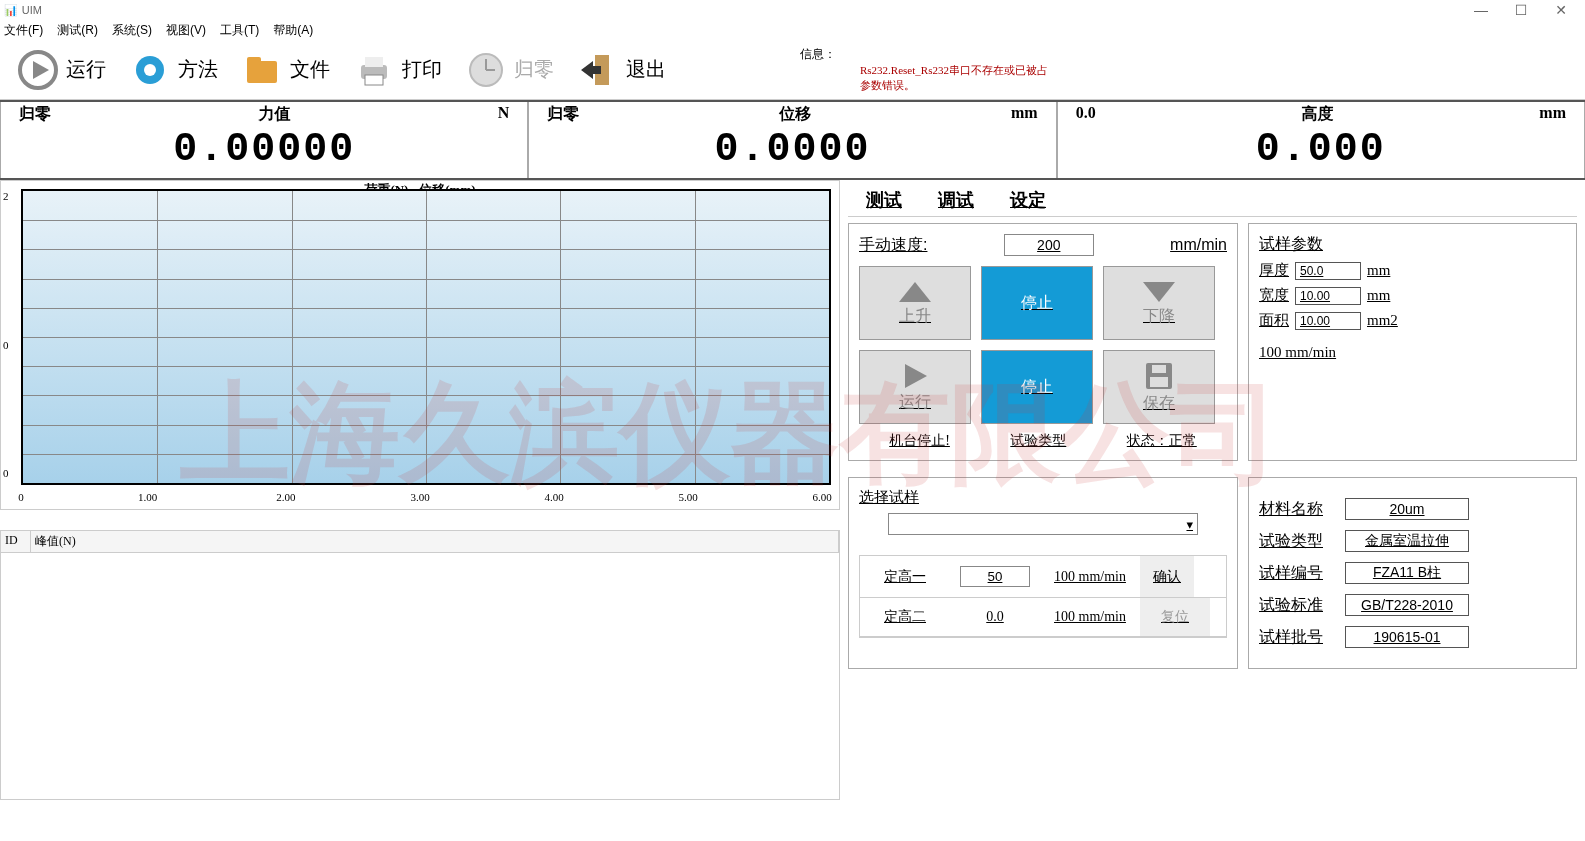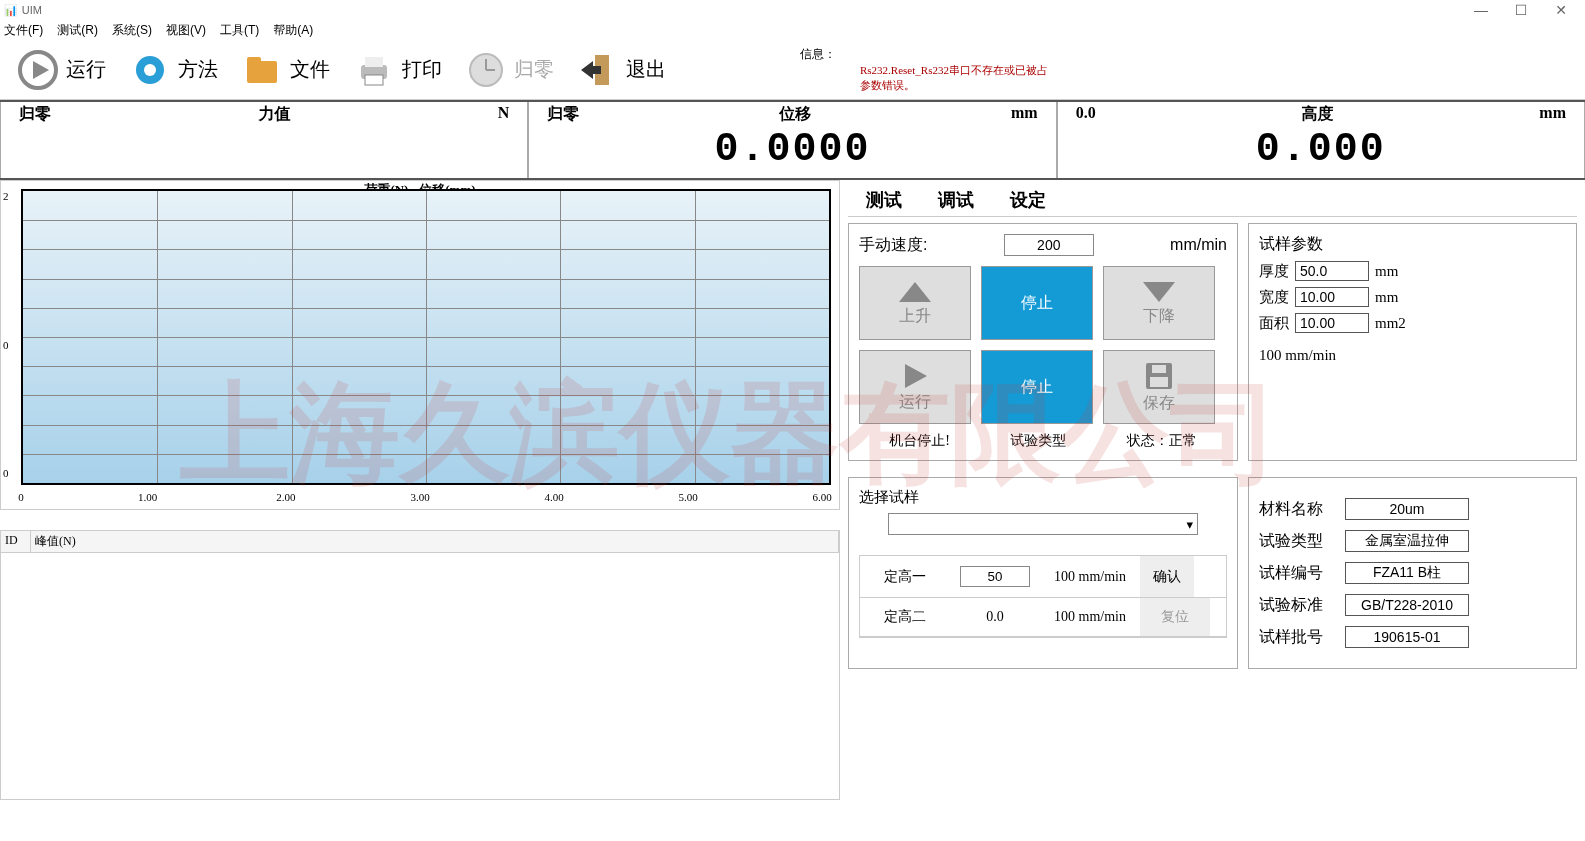--- a/index.html
+++ b/index.html
@@ -38,21 +38,21 @@
 .panels-row { display:flex; gap:10px; margin-top:6px;}
 .panel { border:1px solid #aaa; padding:10px;}
 .spd-row { display:flex; gap:28px; align-items:center; justify-content:space-between;}
 .spd-row input { width:90px; text-align:center; font-size:14px; padding:2px 4px; border:1px solid #888;}
 .big-btn-row { display:flex; gap:10px; margin-top:10px;}
 .big-btn { width:112px; height:74px; background:#dedede; border:1px solid #999; display:flex; flex-direction:column; align-items:center; justify-content:center; font-size:16px; font-family:SimSun; cursor:pointer; gap:2px; color:#888;}
 .big-btn.blue { background:#149bd6; color:#fff;}
 .status-row { display:flex; justify-content:space-around; font-size:14px; font-family:SimSun; margin-top:8px;}
 .sample-params { font-family:SimSun; font-size:15px;}
 .sp-row { display:flex; align-items:center; gap:6px; margin:6px 0;}
-.sp-row input { width:74px; font-size:14px; padding:1px 4px; border:1px solid #555;}
+.sp-row input { width:66px; font-size:12px; padding:1px 4px; border:1px solid #555;}
 .sel-panel { margin-top:10px; border:1px solid #aaa; padding:10px;}
 .combo { width:310px; height:22px; border:1px solid #888; background:#fff; cursor:pointer; display:flex; justify-content:flex-end; align-items:center; padding:0 4px;}
 .dg-table { margin-top:20px; border:1px solid #ccc;}
 .dg-row { display:flex; border-bottom:1px solid #ccc;}
 .dg-cell { padding:10px 8px; text-align:center; font-family:SimSun; font-size:14px; display:flex; align-items:center; justify-content:center;}
 .dg-cell input { width:70px; text-align:center; padding:2px; border:1px solid #888;}
 .info-panel { border:1px solid #aaa; padding:10px; margin-top:10px; font-family:SimSun; font-size:16px;}
 .ip-row { display:flex; align-items:center; gap:6px; margin:10px 0;}
 .ip-row .lab { width:80px;}
 .ip-row input { width:124px; text-align:center; padding:2px 4px; font-size:14px; border:1px solid #555;}
@@ -144,20 +144,21 @@
   </div>
 </div>
 
 <div class="readout-row">
   <div class="readout">
     <div class="readout-header">
       <span class="zerobtn">归零</span>
       <span>力值</span>
       <span>N</span>
     </div>
+    <div class="readout-val">0.00000</div>
   </div>
   <div class="readout">
     <div class="readout-header">
       <span class="zerobtn">归零</span>
       <span>位移</span>
       <span>mm</span>
     </div>
     <div class="readout-val">0.0000</div>
   </div>
   <div class="readout">
@@ -202,21 +203,21 @@
       <span class="xtick" style="left:98%">6.00</span>
     </div>
     <div class="data-grid">
       <div class="data-grid-header">
         <div style="width:30px">ID</div>
         <div style="flex:1">峰值(N)</div>
       </div>
     </div>
   </div>
 
-  <div class="right-col" style="position:relative;">
+  <div class="right-col" style="position:relative;text-decoration:underline;">
     <div class="tab-row">
       <div class="tab active">测试</div>
       <div class="tab">调试</div>
       <div class="tab">设定</div>
     </div>
 
     <div class="panels-row">
       <div class="panel" style="width:390px;">
         <div class="spd-row">
           <span style="font-size:16px;">手动速度:</span>

